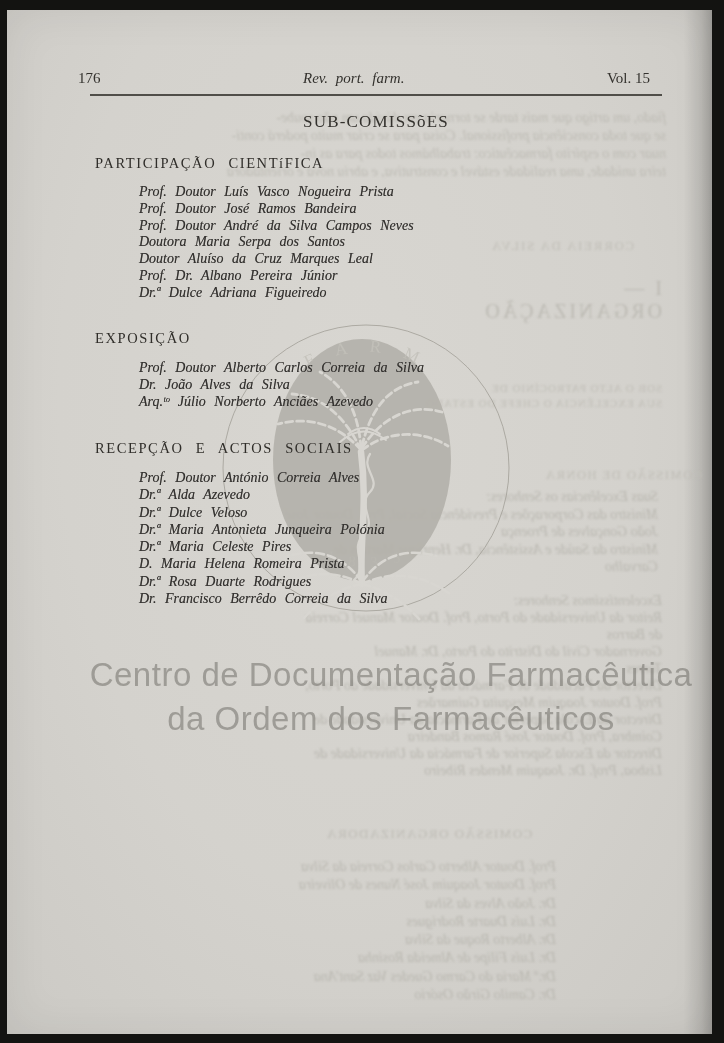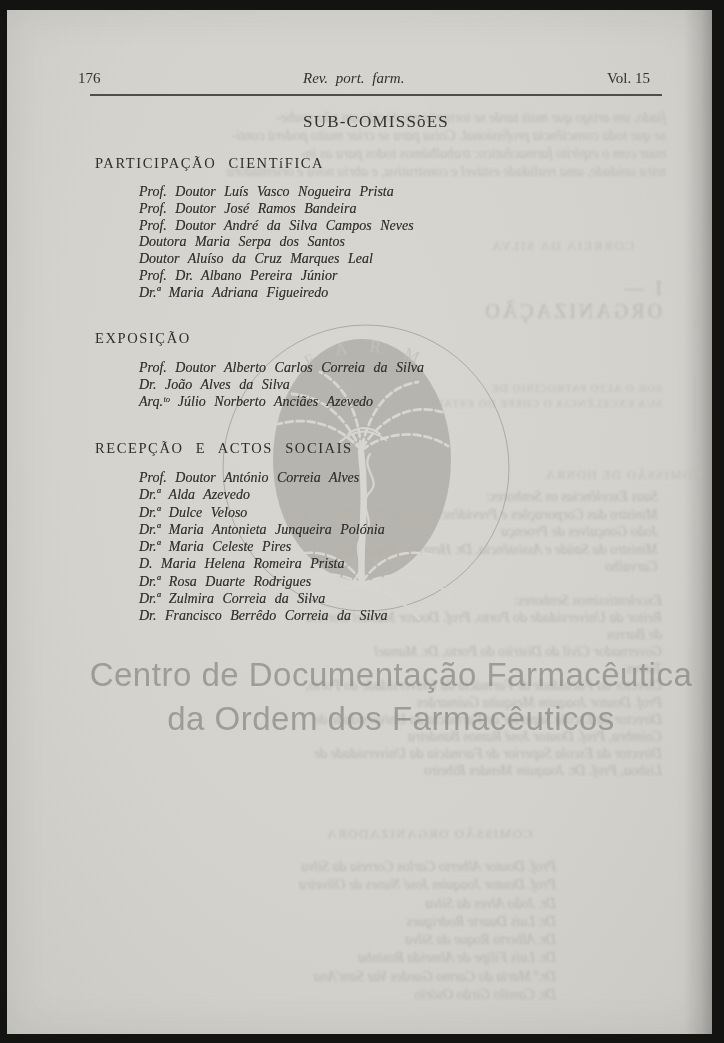--- a/index.html
+++ b/index.html
@@ -160,42 +160,41 @@
     <div>
         <div class="section sec-0">
           <div class="sec-heading">PARTICIPAÇÃO CIENTíFICA</div>
           <div class="member-list">
             <div class="member">Prof. Doutor Luís Vasco Nogueira Prista</div>
             <div class="member">Prof. Doutor José Ramos Bandeira</div>
             <div class="member">Prof. Doutor André da Silva Campos Neves</div>
             <div class="member">Doutora Maria Serpa dos Santos</div>
             <div class="member">Doutor Aluíso da Cruz Marques Leal</div>
             <div class="member">Prof. Dr. Albano Pereira Júnior</div>
-            <div class="member">Dr.ª Maria Adriana Figueiredo</div>
+            <div class="member">Dr.ª Dulce Adriana Figueiredo</div>
           </div>
         </div>
         <div class="section sec-1">
           <div class="sec-heading">EXPOSIÇÃO</div>
           <div class="member-list">
             <div class="member">Prof. Doutor Alberto Carlos Correia da Silva</div>
             <div class="member">Dr. João Alves da Silva</div>
             <div class="member">Arq.ᵗᵒ Júlio Norberto Anciães Azevedo</div>
           </div>
         </div>
         <div class="section sec-2">
           <div class="sec-heading">RECEPÇÃO E ACTOS SOCIAIS</div>
           <div class="member-list">
             <div class="member">Prof. Doutor António Correia Alves</div>
             <div class="member">Dr.ª Alda Azevedo</div>
             <div class="member">Dr.ª Dulce Veloso</div>
             <div class="member">Dr.ª Maria Antonieta Junqueira Polónia</div>
             <div class="member">Dr.ª Maria Celeste Pires</div>
             <div class="member">D. Maria Helena Romeira Prista</div>
             <div class="member">Dr.ª Rosa Duarte Rodrigues</div>
-            <div class="member">Dr.ª Zulmira Correia da Silva</div>
             <div class="member">Dr. Francisco Berrêdo Correia da Silva</div>
           </div>
         </div>
       </div>
   </div>
 
   <div class="wm wm1">Centro de Documentação Farmacêutica</div>
   <div class="wm wm2">da Ordem dos Farmacêuticos</div>
 </div>
 

